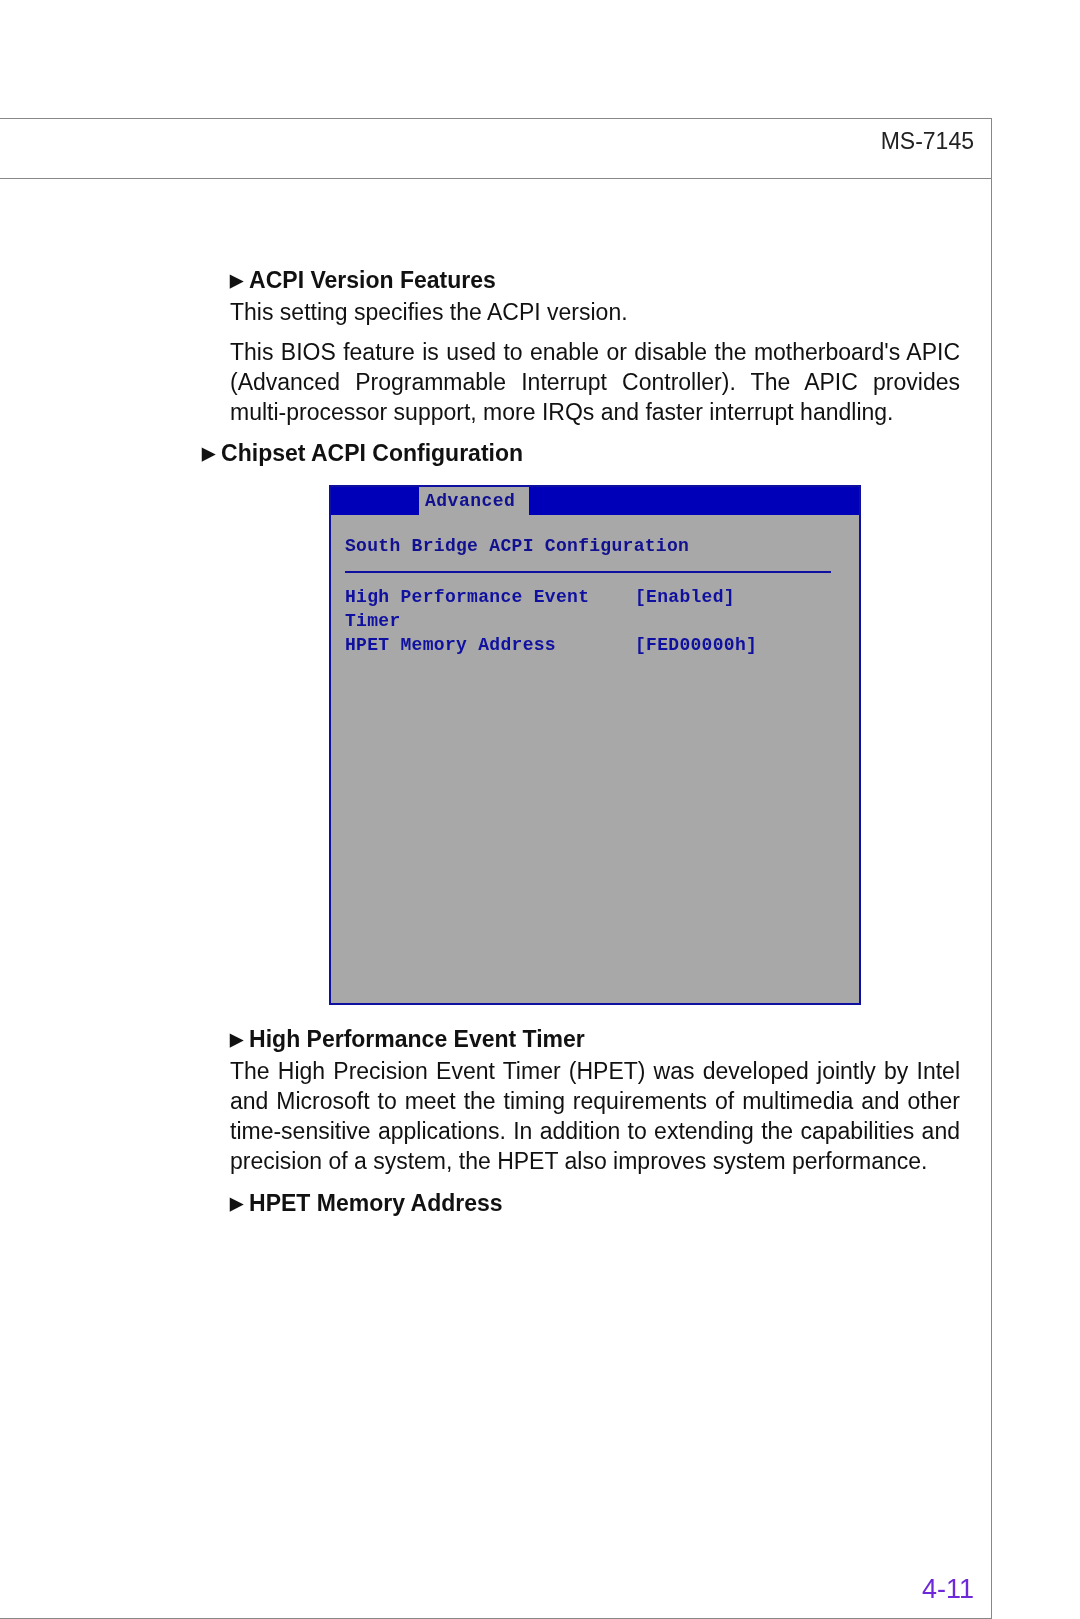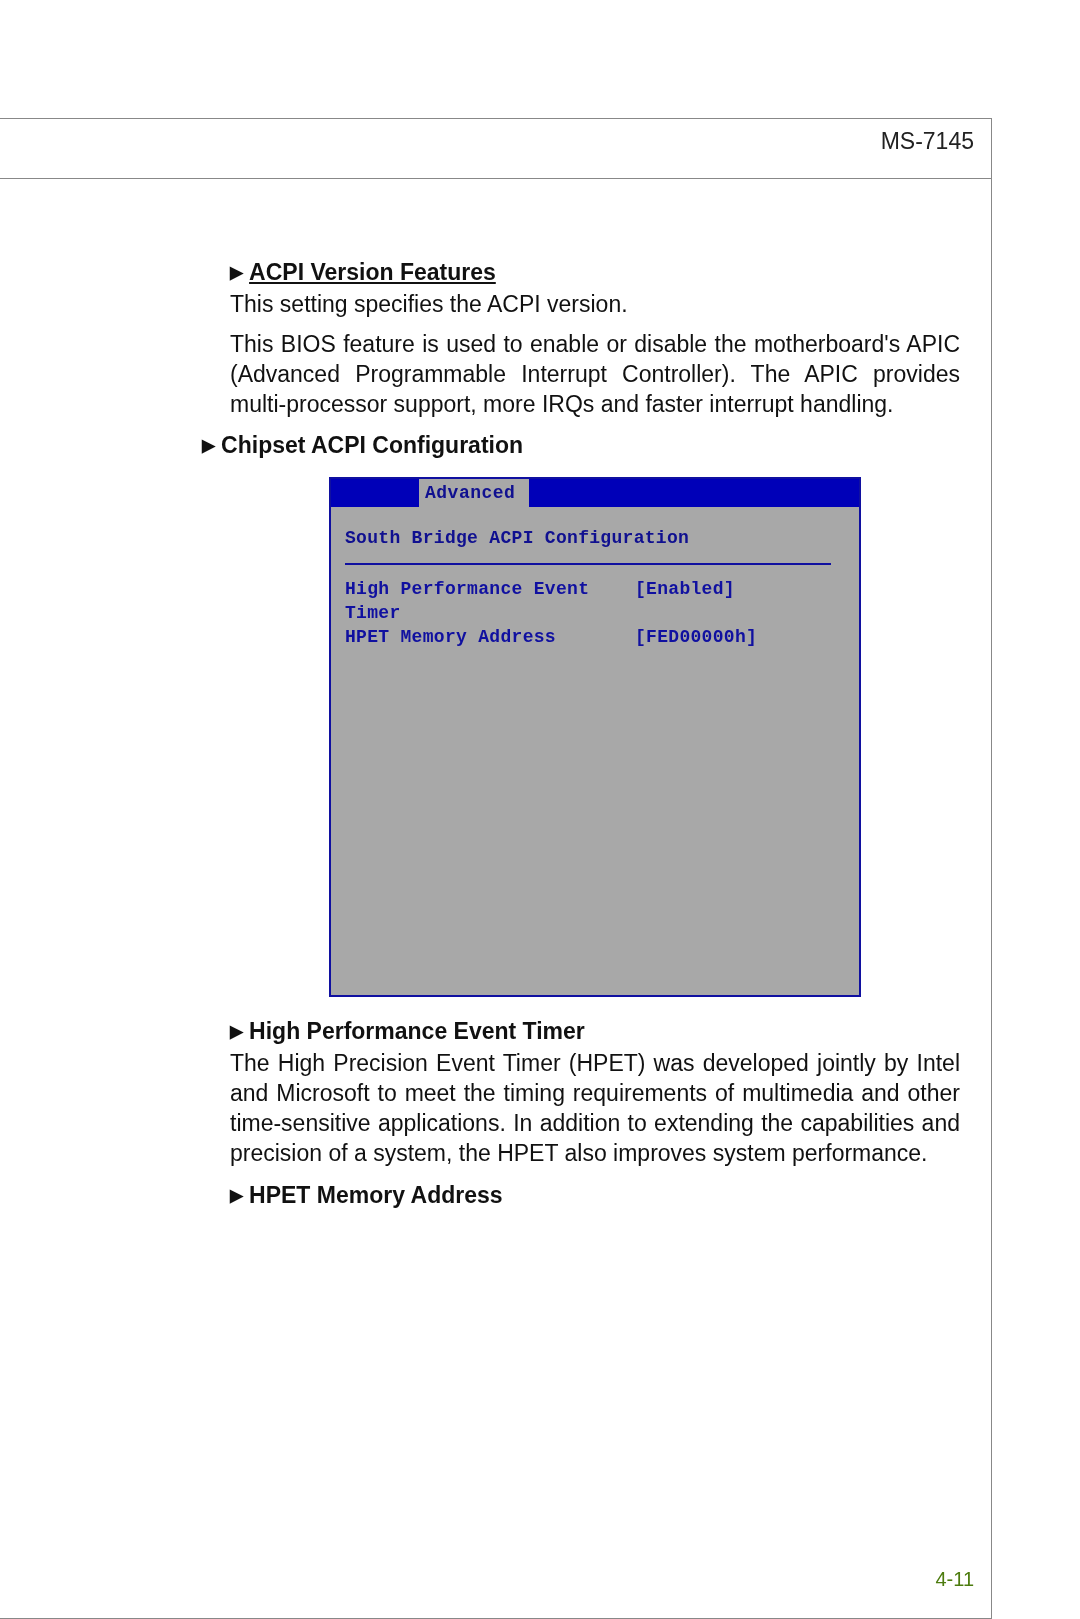--- a/index.html
+++ b/index.html
@@ -49,22 +49,21 @@
   }
   .heading-l2 {
     font-weight: bold;
     margin-top: 12px;
     margin-bottom: 2px;
   }
   .heading-l2.outdent {
     margin-left: -28px;
   }
   .heading-l2.first {
-    margin-top: 0;
-    text-decoration: underline;
+    margin-top: 8px;
   }
   .arrow {
     display: inline-block;
     margin-right: 6px;
     font-size: 17px;
     vertical-align: 2px;
   }
   .body-text {
     text-align: justify;
     margin-bottom: 10px;
@@ -114,24 +113,24 @@
     letter-spacing: 0.3px;
   }
   .bios-label {
     flex: 0 0 290px;
   }
   .bios-value {
     flex: 1;
   }
   .page-number {
     position: absolute;
-    bottom: 28px;
+    bottom: 14px;
     right: 106px;
-    font-size: 20px;
-    color: #4d7c0f;
+    font-size: 27px;
+    color: #6d28d9;
   }
 </style>
 </head>
 <body>
 
 <div class="page-frame"></div>
 
 <div class="header-bar">MS-7145</div>
 <hr class="header-rule">
 

